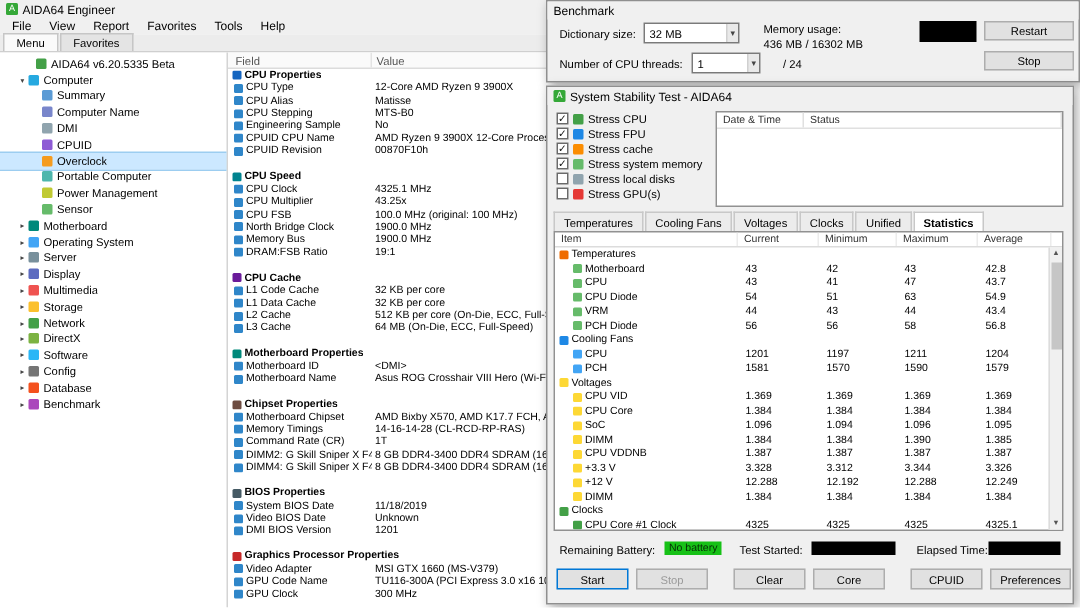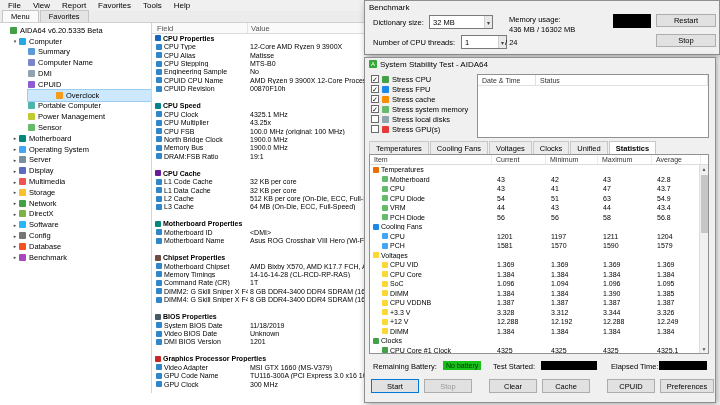--- a/index.html
+++ b/index.html
@@ -13,21 +13,21 @@
   .app-icon { width:8px; height:8px; background:#35a838; color:#fff; font-size:6px; line-height:8px; text-align:center; border-radius:1px; flex:none; }
   .menubar { height:11px; display:flex; align-items:center; background:#f0f0f0; font-size:8px; padding-left:2px; }
   .menu-item { padding:0 6px; cursor:default; }
   .pane-tabs { height:12px; display:flex; align-items:flex-end; background:#ececec; border-bottom:1px solid #cfcfcf; padding-left:2px; font-size:7.5px; }
   .pane-tab { padding:1px 8px 1px 8px; border:1px solid #c6c6c6; border-bottom:none; background:#e4e4e4; margin-right:1px; }
   .pane-tab.active { background:#fafafa; }
   .main-body { display:flex; height:370px; }
 
   .sidebar { width:152px; border-right:1px solid #d4d4d4; overflow:hidden; padding-top:2px; background:#fff; }
   .side-item { height:10.8px; display:flex; align-items:center; font-size:7.5px; white-space:nowrap; overflow:hidden; }
-  .side-item.selected { background:#cce8ff; outline:1px solid #9ccdf0;margin-left:28px; }
+  .side-item.selected { background:#cce8ff; outline:1px solid #9ccdf0; }
   .expander { width:8px; flex:none; font-size:5px; color:#444; text-align:center; }
   .icon { width:7px; height:7px; border-radius:1px; margin-right:3px; flex:none; }
   .side-label { overflow:hidden; }
 
   .content { flex:1; position:relative; background:#fff; overflow:hidden; }
   .content-header { display:flex; height:11px; font-size:7.5px; color:#555; border-bottom:1px solid #dcdcdc; background:#fafafa; align-items:center; }
   .fh-field { width:96px; padding-left:5px; border-right:1px solid #e3e3e3; height:100%; display:flex; align-items:center; }
   .fh-value { flex:1; padding-left:3px; }
   .crow { display:flex; height:8.45px; align-items:center; font-size:7px; white-space:nowrap; }
   .crow .icon { width:6px; height:6px; margin-right:2px; }
@@ -77,35 +77,39 @@
   .sc-down { position:absolute; bottom:0; width:100%; }
   .sc-thumb { position:absolute; top:10px; left:1px; width:7px; height:58px; background:#c6c6c6; }
   .badge { position:absolute; background:#17c117; color:#052d05; font-size:7px; height:9px; line-height:9px; padding:0 3px; }
   .stability-buttons { position:absolute; left:6px; top:321px; display:flex; }
   .sbtn { width:48px; height:14px; margin-right:5px; }
 </style>
 </head>
 <body>
 
 <div id="main-window">
+  <div class="titlebar">
+    <span class="app-icon">A</span>
+    <span class="title-text">AIDA64 Engineer</span>
+  </div>
   <div class="menubar">
       <div class="menu-item">File</div>
       <div class="menu-item">View</div>
       <div class="menu-item">Report</div>
       <div class="menu-item">Favorites</div>
       <div class="menu-item">Tools</div>
       <div class="menu-item">Help</div>
     </div>
   <div class="pane-tabs">
       <div class="pane-tab active">Menu</div>
       <div class="pane-tab">Favorites</div>
     </div>
   <div class="main-body">
     <div class="sidebar">
-        <div class="side-item" style="padding-left: 2px;">
+        <div class="side-item" style="padding-left: 16px;">
           <div class="expander"></div>
           <div class="icon" style="background: rgb(67, 160, 71);"></div>
           <div class="side-label">AIDA64 v6.20.5335 Beta</div>
         </div>
         <div class="side-item" style="padding-left: 11px;">
           <div class="expander">▾</div>
           <div class="icon" style="background: rgb(38, 169, 224);"></div>
           <div class="side-label">Computer</div>
         </div>
         <div class="side-item" style="padding-left: 20px;">
@@ -482,21 +486,21 @@
   </div>
   <div class="bm-label" style="left:144px;top:14px">Memory usage:</div>
   <div class="bm-label" style="left:144px;top:24px">436 MB / 16302 MB</div>
   <div class="black-box" style="left:248px;top:13px;width:38px;height:14px"></div>
   <div class="btn abs-btn" style="left:291px;top:13px;width:60px;height:13px">Restart</div>
   <div class="bm-label" style="left:8px;top:37px">Number of CPU threads:</div>
   <div class="dropdown" style="left:96px;top:34px;width:46px">
     <span>1</span>
     <span class="dd-arrow">▾</span>
   </div>
-  <div class="bm-label" style="left:140px;top:37px">/ 24</div>
+  <div class="bm-label" style="left:157px;top:37px">/ 24</div>
   <div class="btn abs-btn" style="left:291px;top:33px;width:60px;height:13px">Stop</div>
 </div>
 
 <div id="stability-window" class="window">
   <div class="titlebar">
     <span class="app-icon">A</span>
     <span class="title-text">System Stability Test - AIDA64</span>
   </div>
   <div class="stress-options">
       <div class="cb-row">
@@ -747,17 +751,17 @@
   <div class="bm-label" style="left:8px;top:304px">Remaining Battery:</div>
   <div class="badge" style="left:78px;top:303px">No battery</div>
   <div class="bm-label" style="left:128px;top:304px">Test Started:</div>
   <div class="black-box" style="left:176px;top:303px;width:56px;height:9px"></div>
   <div class="bm-label" style="left:246px;top:304px">Elapsed Time:</div>
   <div class="black-box" style="left:294px;top:303px;width:48px;height:9px"></div>
   <div class="stability-buttons">
       <div class="btn sbtn primary">Start</div>
       <div class="btn sbtn disabled">Stop</div>
       <div class="btn sbtn" style="margin-left: 12px;">Clear</div>
-      <div class="btn sbtn">Cache</div>
+      <div class="btn sbtn">Core</div>
       <div class="btn sbtn" style="margin-left: 12px;">CPUID</div>
       <div class="btn sbtn" style="width: 54px;">Preferences</div>
     </div>
 </div>
 
 </body></html>

